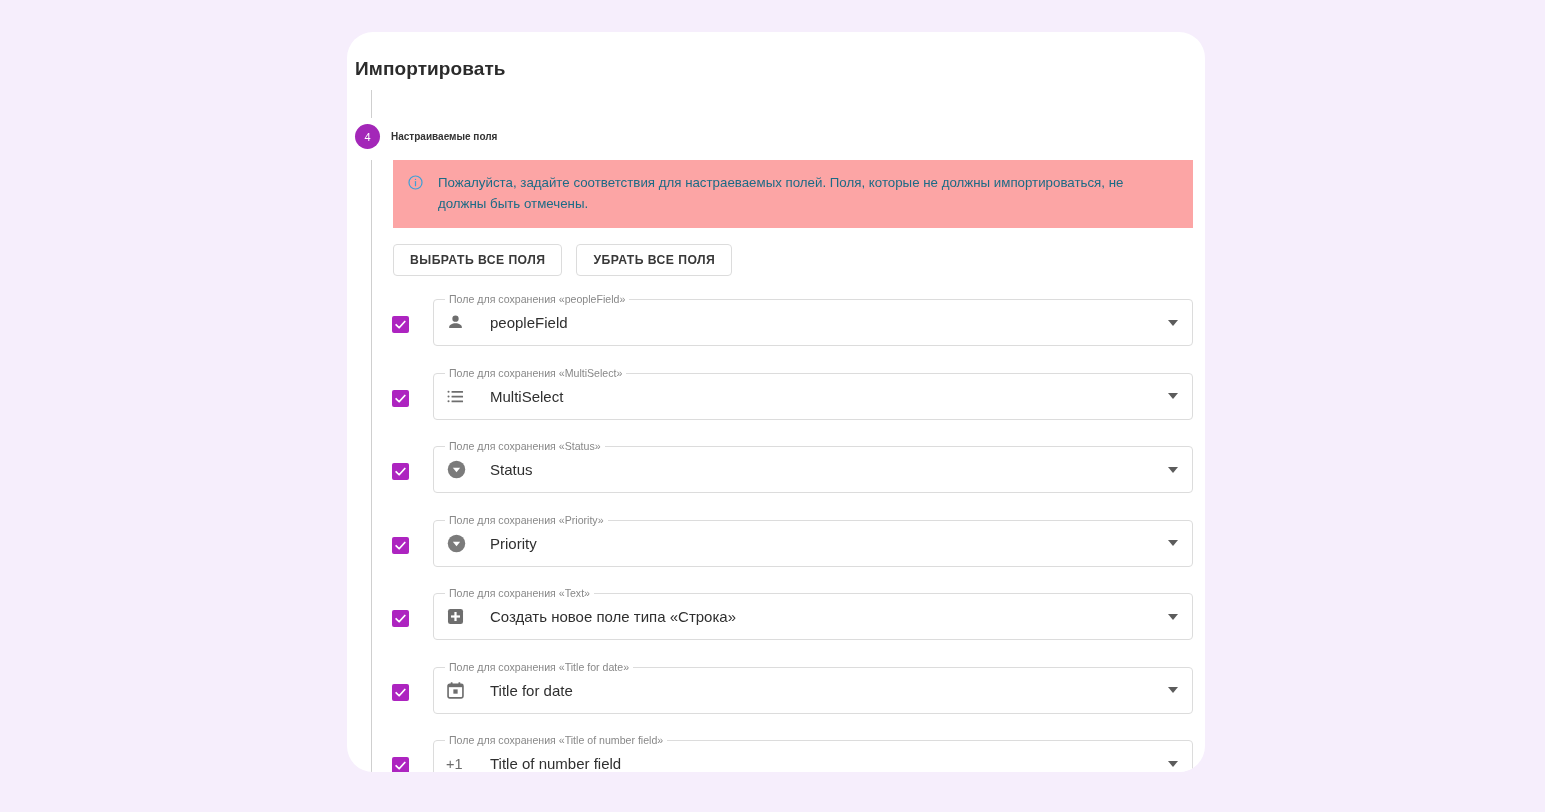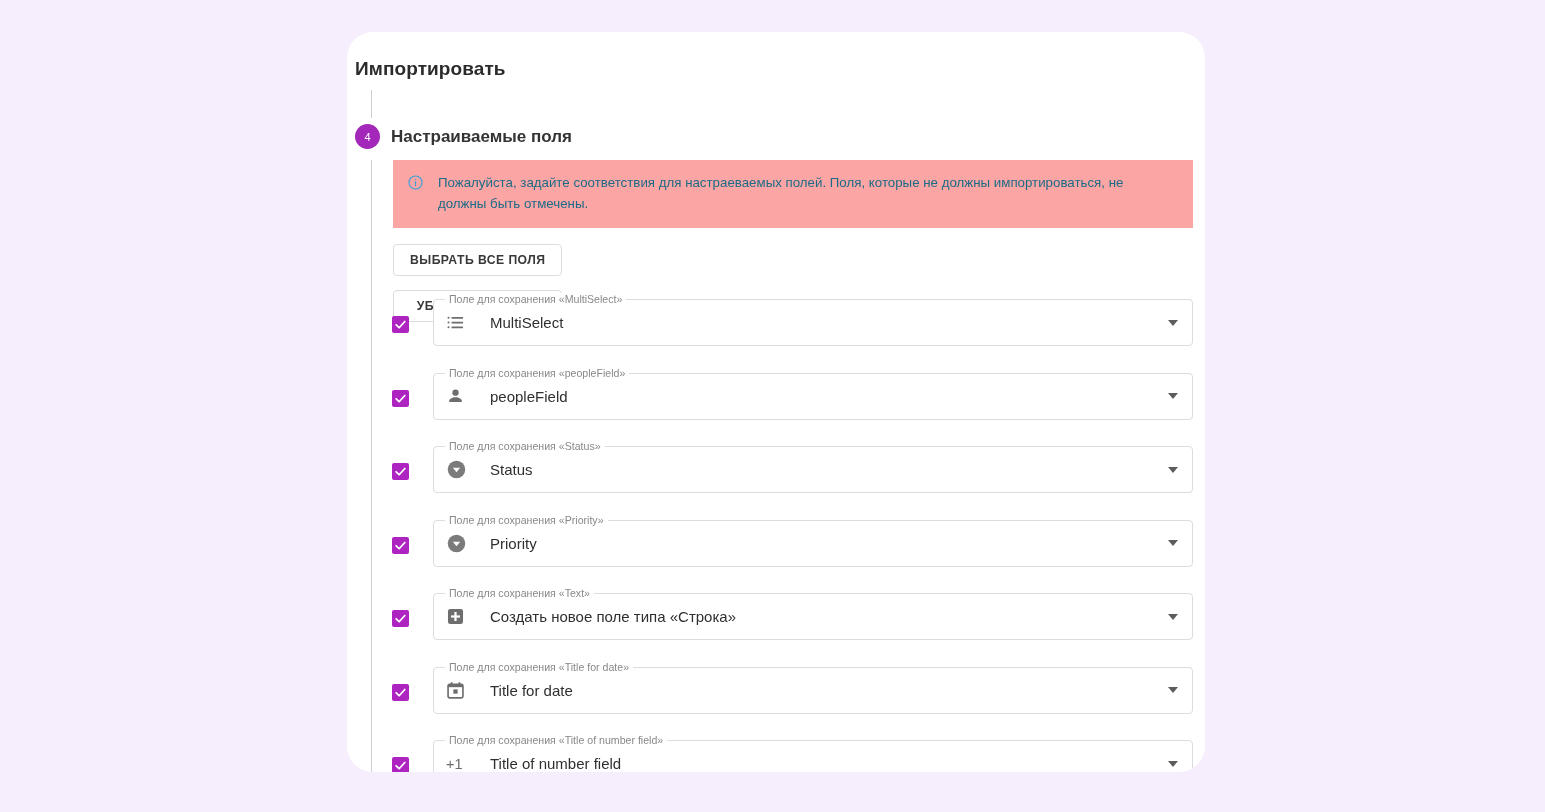--- a/index.html
+++ b/index.html
@@ -56,21 +56,21 @@
     background: #a327b8;
     color: #fff;
     font-size: 11px;
     display: flex;
     align-items: center;
     justify-content: center;
     font-weight: 500;
     flex: 0 0 auto;
   }
   .step-label {
-    font-size: 17px;
+    font-size: 10px;
     font-weight: bold;
     color: #333;
   }
   .step-body {
     position: absolute;
     left: 0px; top: 70px;
     width: 858px;
   }
   .step-line-body {
     position: absolute;
@@ -95,21 +95,20 @@
     line-height: 1.55;
     color: #1c6b86;
     max-width: 720px;
   }
   
   .btn-row {
     position: absolute;
     left: 38px; top: 84px;
     display: flex;
     gap: 14px;
-    flex-direction: column;
   }
   .btn {
     height: 32px;
     padding: 0 16px;
     background: #fff;
     border: 1px solid #dcdcdc;
     border-radius: 4px;
     font-size: 12.2px;
     font-weight: bold;
     letter-spacing: .45px;
@@ -243,20 +242,41 @@
             </div>
 
             <div class="fields" id="field-list">
   <div class="field-row">
     <div class="cb">
       <svg width="13" height="13" viewBox="0 0 24 24" fill="none" stroke="#ffffff" stroke-width="3.2" stroke-linecap="round" stroke-linejoin="round">
         <polyline points="4,12.5 9.5,18 20,6.5"></polyline>
       </svg>
     </div>
     <div class="select">
+      <div class="select-legend">Поле для сохранения «peopleField»</div>
+      <div class="select-inner">
+        <span class="field-icon">
+                        <svg width="19" height="19" viewBox="0 0 24 24" fill="#6e6e6e">
+                          <circle cx="12" cy="7.2" r="4"></circle>
+                          <path d="M12 13c-4.4 0-8 2.3-8 4.7V19h16v-1.3C20 15.3 16.4 13 12 13z"></path>
+                        </svg>
+                      </span>
+        <span class="field-value">peopleField</span>
+      </div>
+      <span class="select-arrow"></span>
+    </div>
+  </div>
+
+  <div class="field-row">
+    <div class="cb">
+      <svg width="13" height="13" viewBox="0 0 24 24" fill="none" stroke="#ffffff" stroke-width="3.2" stroke-linecap="round" stroke-linejoin="round">
+        <polyline points="4,12.5 9.5,18 20,6.5"></polyline>
+      </svg>
+    </div>
+    <div class="select">
       <div class="select-legend">Поле для сохранения «MultiSelect»</div>
       <div class="select-inner">
         <span class="field-icon">
                         <svg width="19" height="19" viewBox="0 0 24 24" fill="#6e6e6e">
                           <circle cx="3.2" cy="6" r="1.3"></circle>
                           <rect x="7" y="4.9" width="14.5" height="2.3" rx="0.4"></rect>
                           <circle cx="3.2" cy="12" r="1.3"></circle>
                           <rect x="7" y="10.9" width="14.5" height="2.3" rx="0.4"></rect>
                           <circle cx="3.2" cy="18" r="1.3"></circle>
                           <rect x="7" y="16.9" width="14.5" height="2.3" rx="0.4"></rect>
@@ -268,41 +288,20 @@
     </div>
   </div>
 
   <div class="field-row">
     <div class="cb">
       <svg width="13" height="13" viewBox="0 0 24 24" fill="none" stroke="#ffffff" stroke-width="3.2" stroke-linecap="round" stroke-linejoin="round">
         <polyline points="4,12.5 9.5,18 20,6.5"></polyline>
       </svg>
     </div>
     <div class="select">
-      <div class="select-legend">Поле для сохранения «peopleField»</div>
-      <div class="select-inner">
-        <span class="field-icon">
-                        <svg width="19" height="19" viewBox="0 0 24 24" fill="#6e6e6e">
-                          <circle cx="12" cy="7.2" r="4"></circle>
-                          <path d="M12 13c-4.4 0-8 2.3-8 4.7V19h16v-1.3C20 15.3 16.4 13 12 13z"></path>
-                        </svg>
-                      </span>
-        <span class="field-value">peopleField</span>
-      </div>
-      <span class="select-arrow"></span>
-    </div>
-  </div>
-
-  <div class="field-row">
-    <div class="cb">
-      <svg width="13" height="13" viewBox="0 0 24 24" fill="none" stroke="#ffffff" stroke-width="3.2" stroke-linecap="round" stroke-linejoin="round">
-        <polyline points="4,12.5 9.5,18 20,6.5"></polyline>
-      </svg>
-    </div>
-    <div class="select">
       <div class="select-legend">Поле для сохранения «Status»</div>
       <div class="select-inner">
         <span class="field-icon">
                         <svg width="21" height="21" viewBox="0 0 24 24">
                           <circle cx="12" cy="12" r="10" fill="#7b7b7b"></circle>
                           <polygon points="7.8,10 16.2,10 12,15" fill="#ffffff"></polygon>
                         </svg>
                       </span>
         <span class="field-value">Status</span>
       </div>

